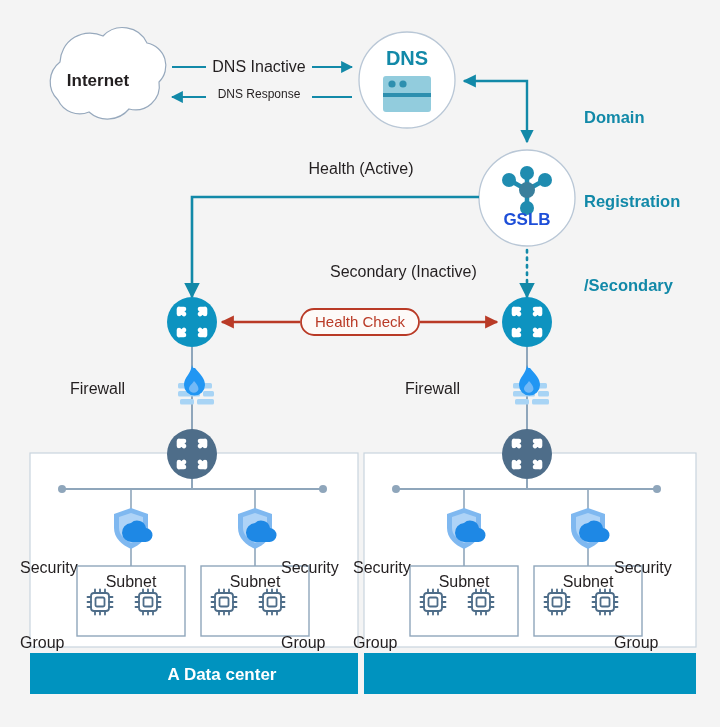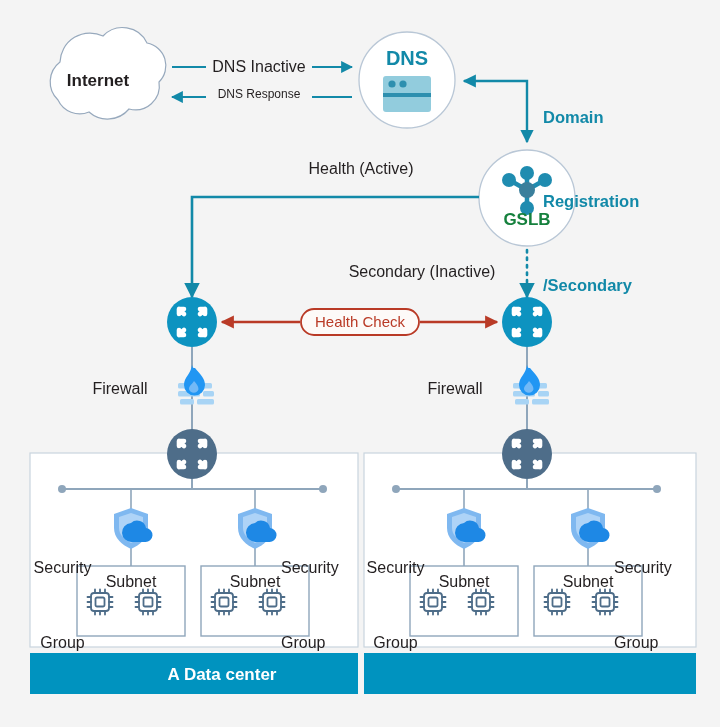--- a/index.html
+++ b/index.html
@@ -25,27 +25,27 @@
     width: 720px;
     height: 727px;
     overflow: visible;
   }
   .lbl {
     position: absolute;
     white-space: pre;
     line-height: 1.25;
   }
   .lbl-dark   { color: #231f20; }
-  .lbl-teal   { color: #1289a8; font-weight: bold; }
+  .lbl-teal   { color: #1289a8; font-weight: bold; margin-left: 41px; }
   .lbl-red    { color: #b93a26; }
-  .lbl-gslb   { color: #15803d; font-weight: bold; }
+  .lbl-gslb   { color: #1d4ed8; font-weight: bold; }
   .lbl-dns    { color: #1289a8; font-weight: bold; }
   .lbl-white  { color: #ffffff; font-weight: bold; padding-left: 28px; }
   .center     { text-align: center; }
-  .right      { text-align: center; }
+  .right      { text-align: left; }
 </style>
 </head>
 <body>
 
 <div id="canvas">
 
   <svg class="layer" viewBox="0 0 720 727">
     <defs>
       <marker id="ar-teal" viewBox="0 0 10 10" refX="9" refY="5" markerWidth="6" markerHeight="6" orient="auto-start-reverse">
         <path d="M0,0 L10,5 L0,10 z" fill="#1289a8"></path>

